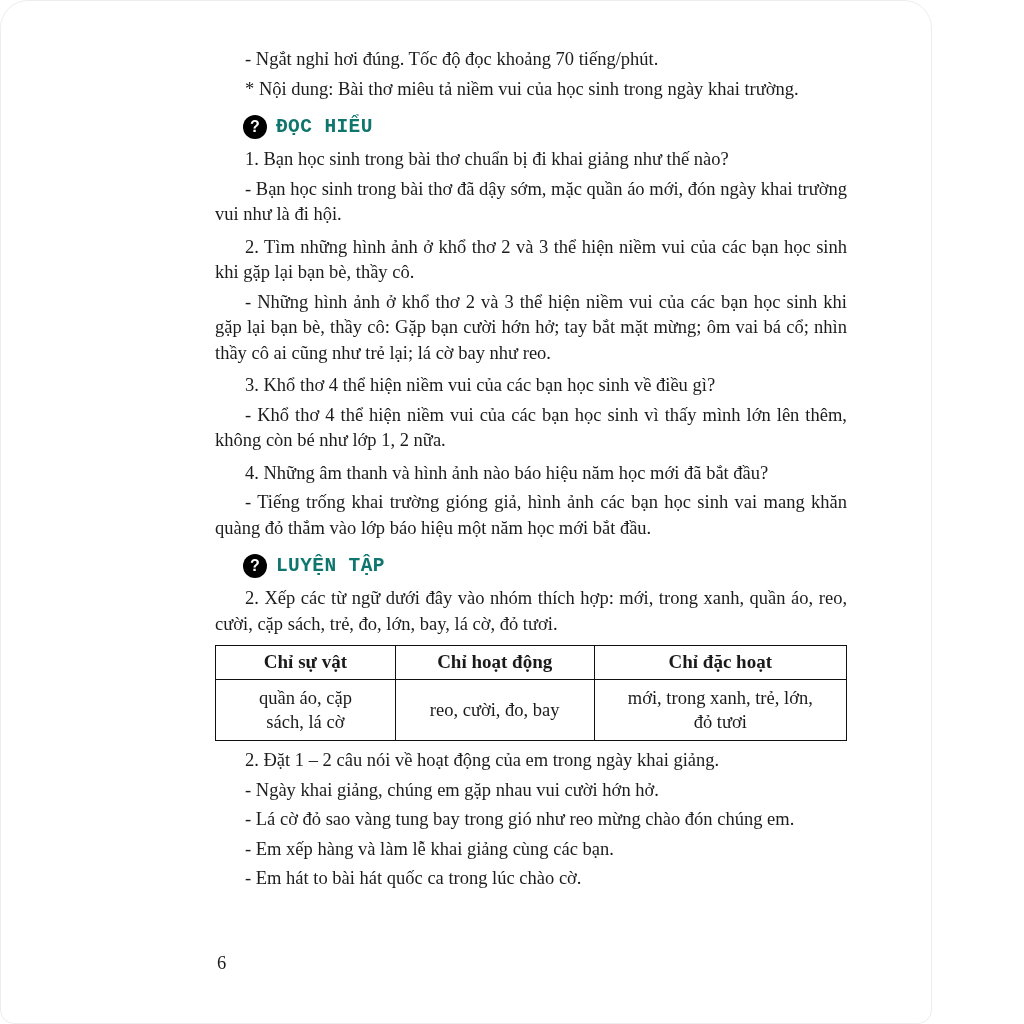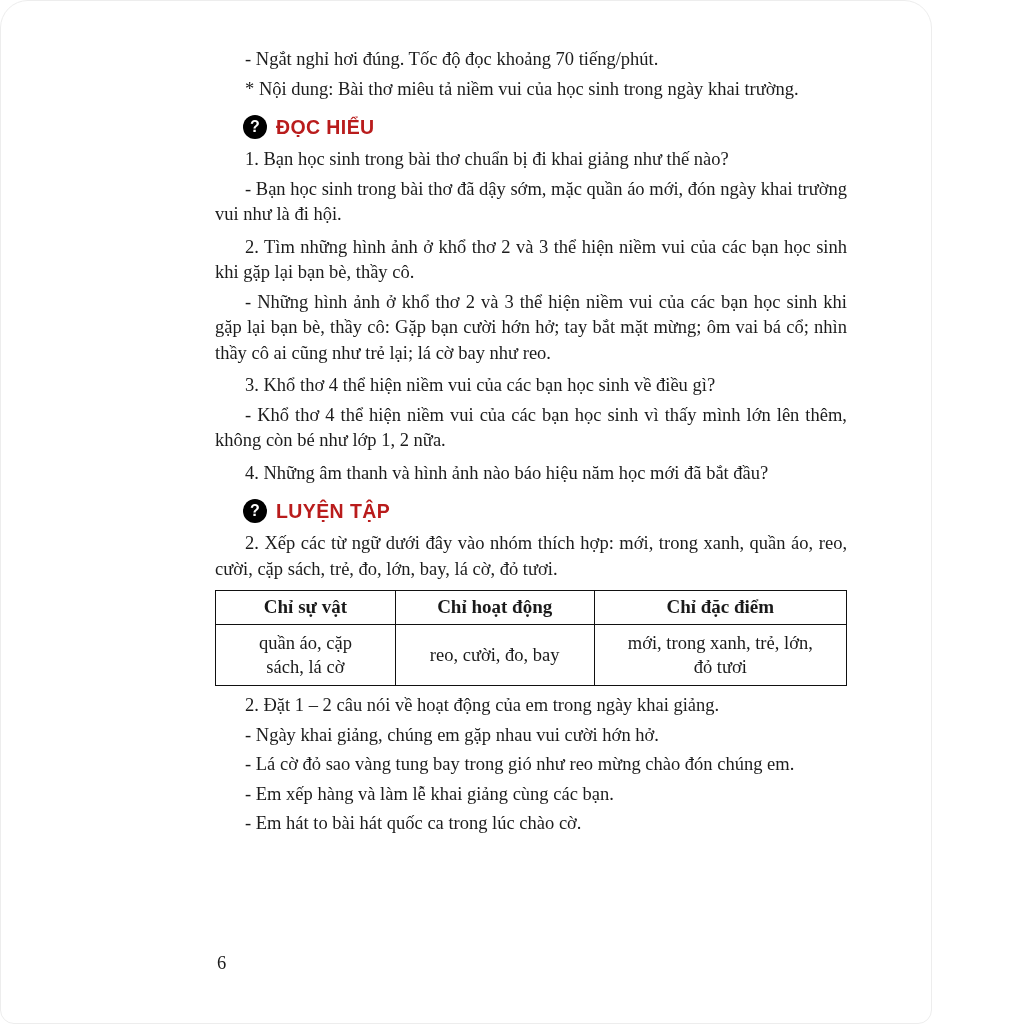--- a/index.html
+++ b/index.html
@@ -45,25 +45,25 @@
     color: #fff;
     display: inline-flex;
     align-items: center;
     justify-content: center;
     font-family: "Liberation Sans", sans-serif;
     font-weight: bold;
     font-size: 16px;
     line-height: 1;
   }
   .section-title {
-    font-family: Liberation Sans, sans-serif;
+    font-family: Liberation Mono, monospace;
     font-weight: bold;
     font-size: 19.5px;
     letter-spacing: 0.4px;
-    color: #b91c1c;
+    color: #0f766e;
   }
   table.word-table {
     width: 100%;
     border-collapse: collapse;
     margin: 8px 0 6px 0;
     table-layout: fixed;
   }
   table.word-table th, table.word-table td {
     border: 1.6px solid #111;
     text-align: center;
@@ -109,20 +109,21 @@
     <p class="para bold-q">1. Bạn học sinh trong bài thơ chuẩn bị đi khai giảng như thế nào?</p>
     <p class="para">- Bạn học sinh trong bài thơ đã dậy sớm, mặc quần áo mới, đón ngày khai trường vui như là đi hội.</p>
 
     <p class="para bold-q">2. Tìm những hình ảnh ở khổ thơ 2 và 3 thể hiện niềm vui của các bạn học sinh khi gặp lại bạn bè, thầy cô.</p>
     <p class="para">- Những hình ảnh ở khổ thơ 2 và 3 thể hiện niềm vui của các bạn học sinh khi gặp lại bạn bè, thầy cô: Gặp bạn cười hớn hở; tay bắt mặt mừng; ôm vai bá cổ; nhìn thầy cô ai cũng như trẻ lại; lá cờ bay như reo.</p>
 
     <p class="para bold-q">3. Khổ thơ 4 thể hiện niềm vui của các bạn học sinh về điều gì?</p>
     <p class="para">- Khổ thơ 4 thể hiện niềm vui của các bạn học sinh vì thấy mình lớn lên thêm, không còn bé như lớp 1, 2 nữa.</p>
 
     <p class="para bold-q">4. Những âm thanh và hình ảnh nào báo hiệu năm học mới đã bắt đầu?</p>
+    <p class="para">- Tiếng trống khai trường gióng giả, hình ảnh các bạn học sinh vai mang khăn quàng đỏ thắm vào lớp báo hiệu một năm học mới bắt đầu.</p>
 
     <div class="section-header">
       <span class="qicon">?</span>
       <span class="section-title">LUYỆN TẬP</span>
     </div>
 
     <p class="para">
       <span class="inline-bold">2. Xếp các từ ngữ dưới đây vào nhóm thích hợp:</span>
       <span>mới, trong xanh, quần áo, reo, cười, cặp sách, trẻ, đo, lớn, bay, lá cờ, đỏ tươi.</span>
     </p>
@@ -130,21 +131,21 @@
     <table class="word-table">
       <colgroup>
           <col class="c1">
           <col class="c2">
           <col class="c3">
         </colgroup>
       <thead>
         <tr>
           <th>Chỉ sự vật</th>
           <th>Chỉ hoạt động</th>
-          <th>Chỉ đặc điểm</th>
+          <th>Chỉ đặc hoạt</th>
         </tr>
       </thead>
       <tbody>
         <tr>
           <td>quần áo, cặp sách, lá cờ</td>
           <td>reo, cười, đo, bay</td>
           <td>mới, trong xanh, trẻ, lớn, đỏ tươi</td>
         </tr>
       </tbody>
     </table>

